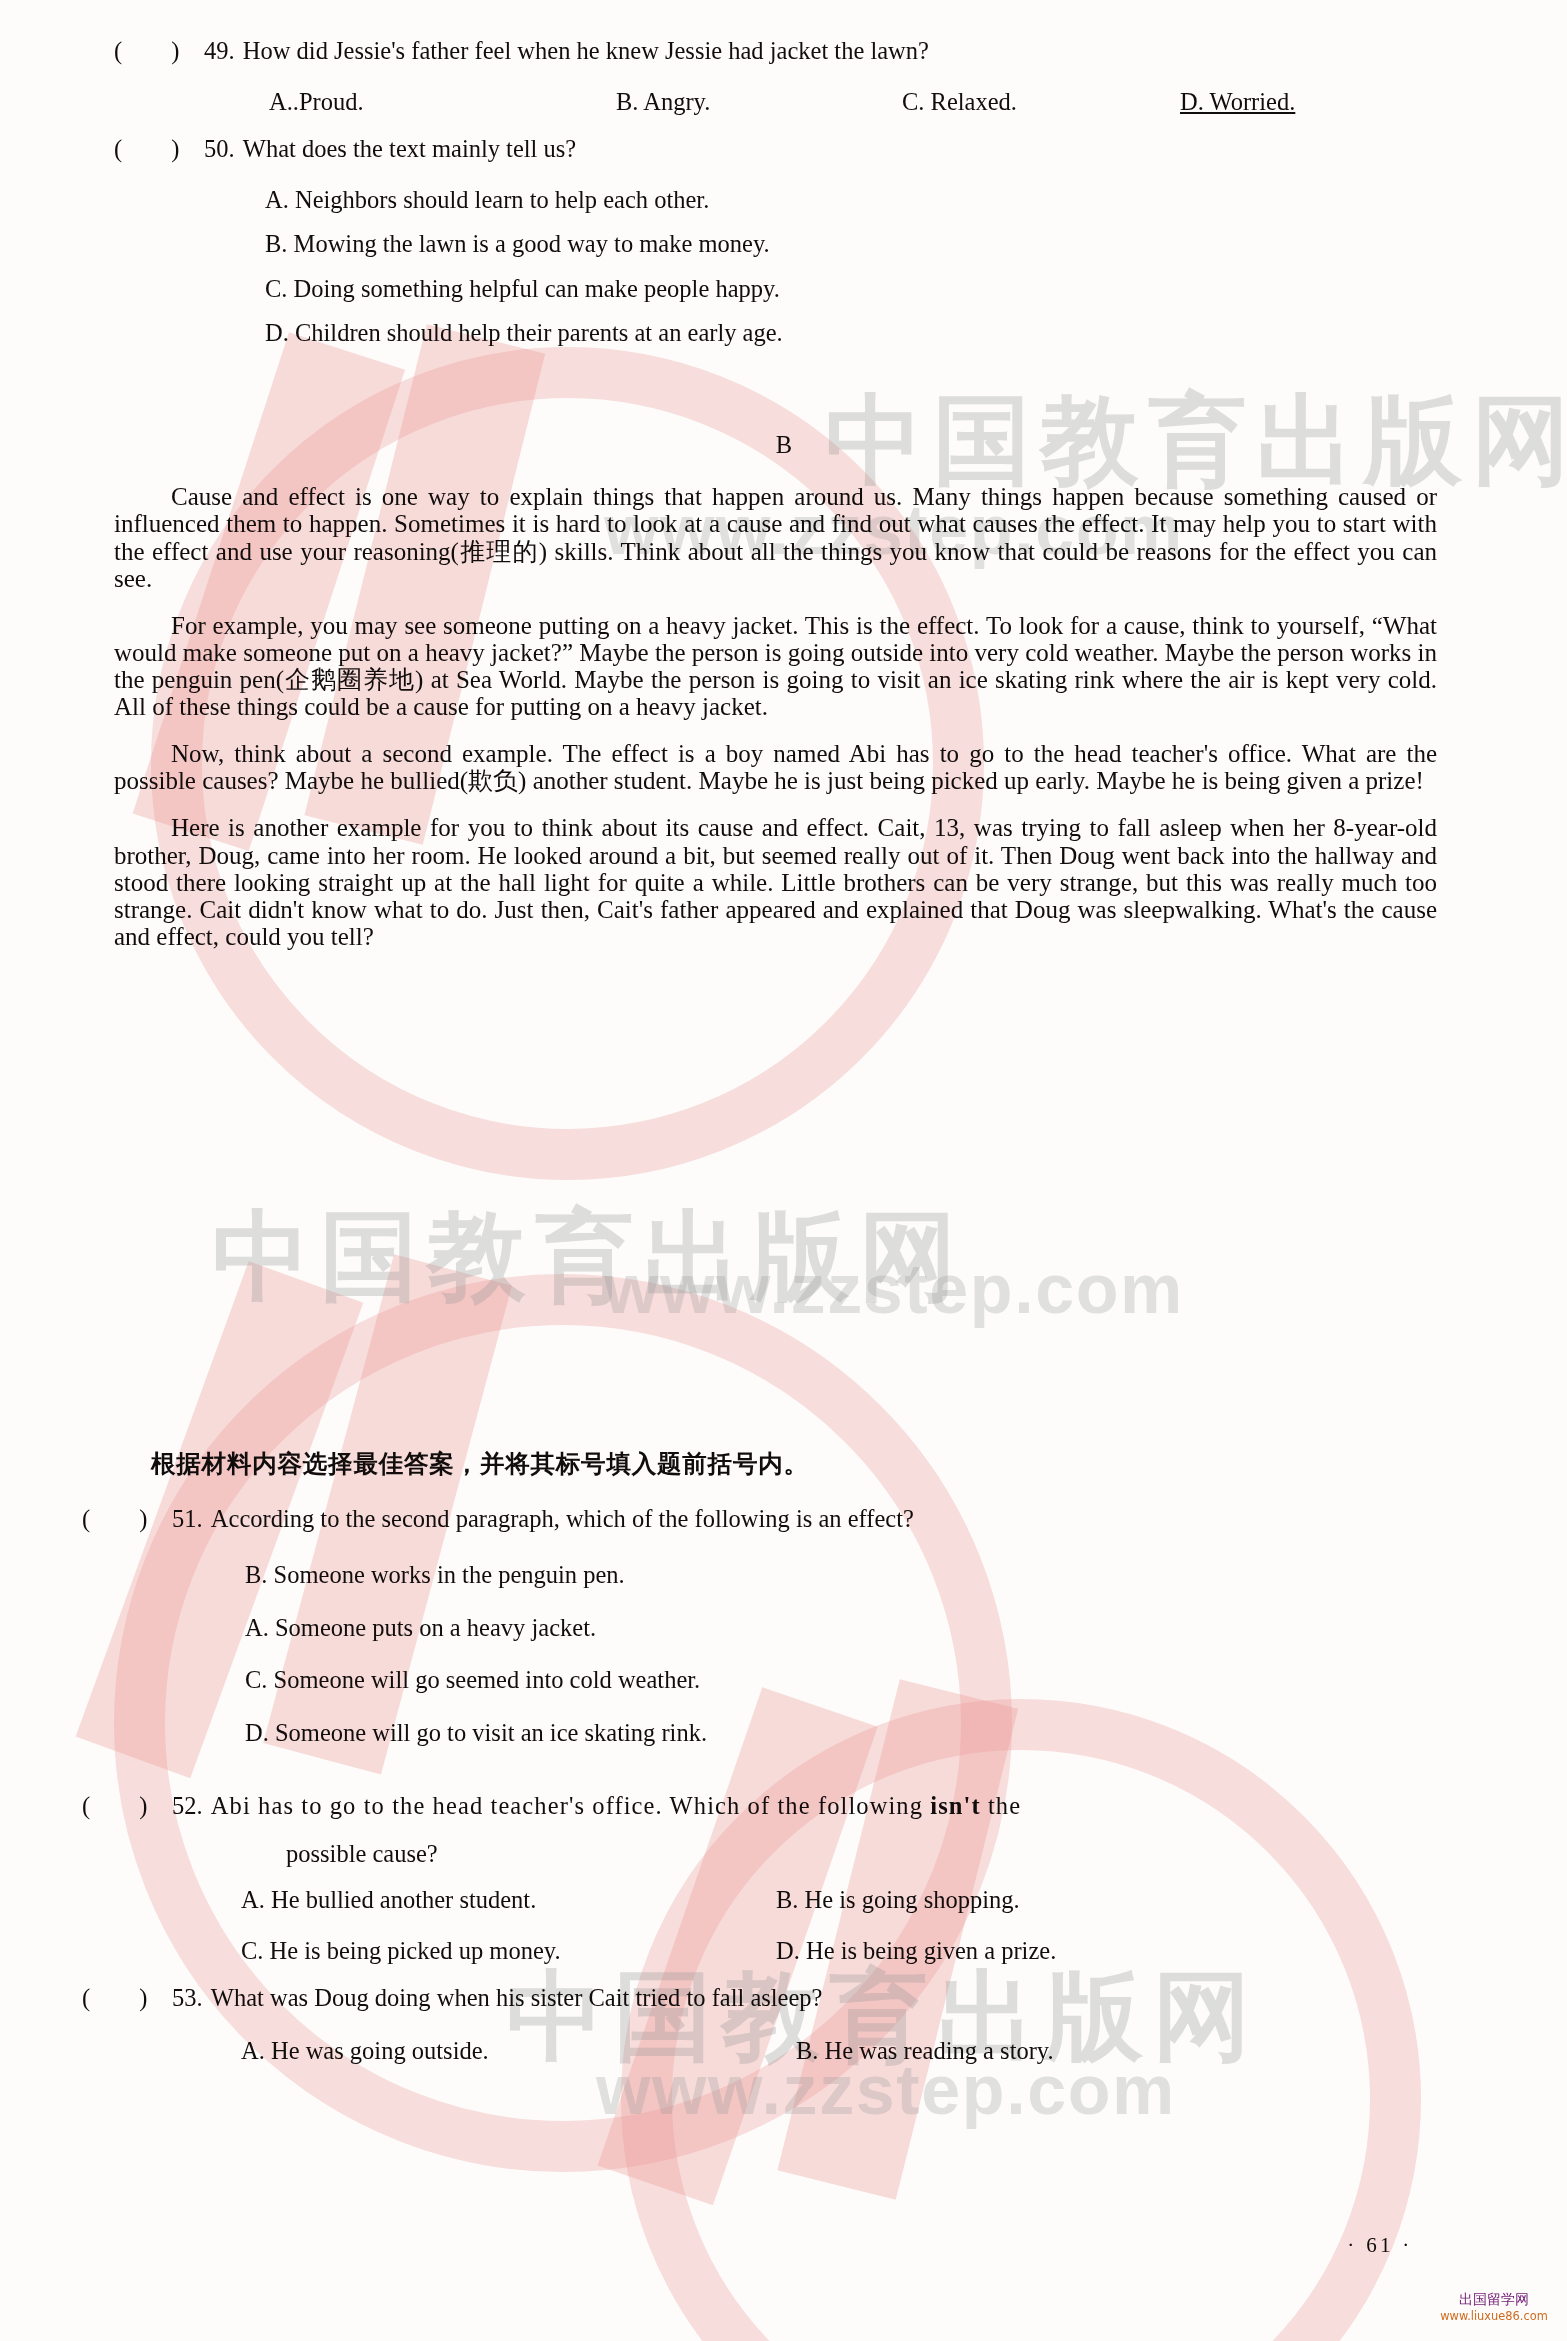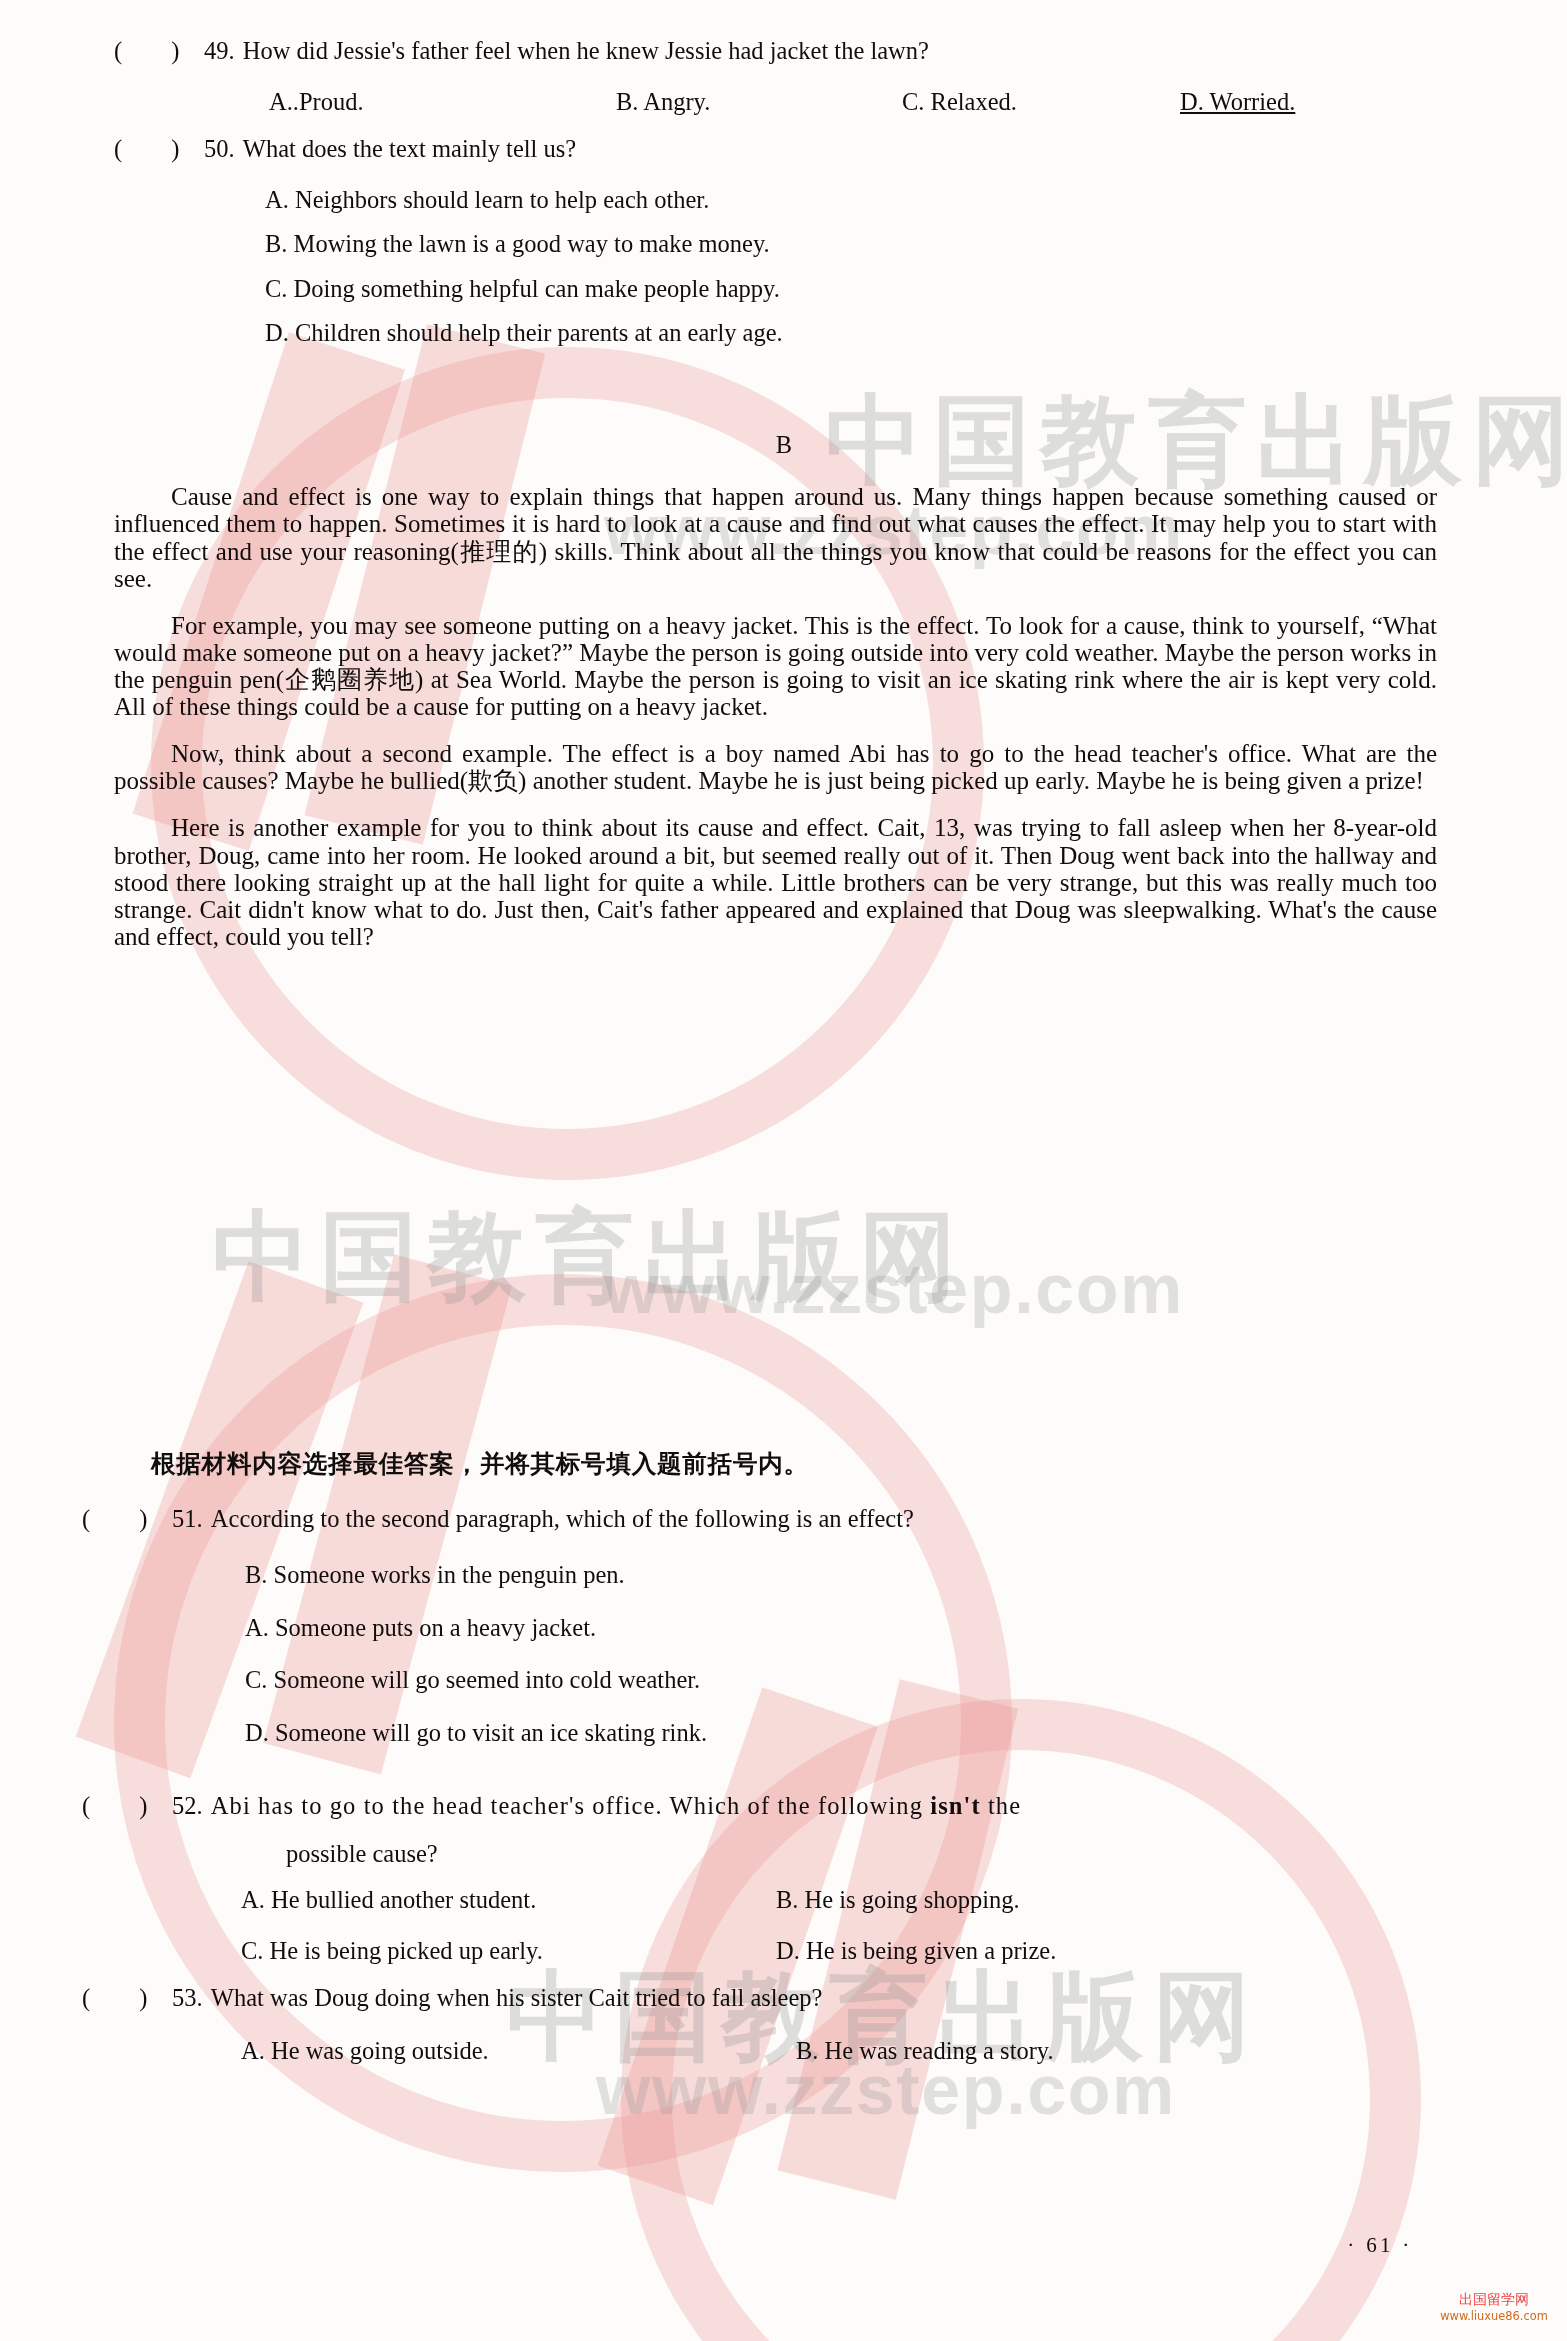--- a/index.html
+++ b/index.html
@@ -94,21 +94,21 @@
     text-align:center;
     font-size:21px;
     letter-spacing:3.3px;
   }
   .footer-brand{
     position:absolute;
     text-align:center;
     font-family:"DejaVu Sans","Liberation Sans",sans-serif;
     line-height:1.25;
   }
-  .footer-brand .fb1{ font-size:14px; color:#ef4444; }
+  .footer-brand .fb1{ font-size:14px; color:#701a75; }
   .footer-brand .fb2{ font-size:11.4px; color:#d06a1e; }
 
   b.strong{ font-weight:700; }
 </style>
 </head>
 <body>
 
 <div id="wm-layer">
   <div class="wm-ring r1"></div>
   <div class="wm-ring r2"></div>
@@ -193,21 +193,21 @@
     </div>
     <div style="font-size:24.5px; margin-left:204px; margin-top:19.6px;">possible cause?</div>
   </div>
 
   <div style="position:absolute; left:241px; top:1886px; width:1262px; font-size:24.5px;">
     <div style="position:relative; height:51px;">
       <span style="position:absolute; left:0px;">A. He bullied another student.</span>
       <span style="position:absolute; left:535px;">B. He is going shopping.</span>
     </div>
     <div style="position:relative; height:51px;">
-      <span style="position:absolute; left:0px;">C. He is being picked up early.</span>
+      <span style="position:absolute; left:0px;">C. He is being picked up money.</span>
       <span style="position:absolute; left:535px;">D. He is being given a prize.</span>
     </div>
   </div>
 
   <div class="qline" style="position:absolute; left:82px; top:1986px; width:1421px;">
     <span class="paren">(        )</span>
     <span class="qnum" style="margin-right:8.2px;">53.</span>
     <span class="qtext">What was Doug doing when his sister Cait tried to fall asleep?</span>
   </div>
 

